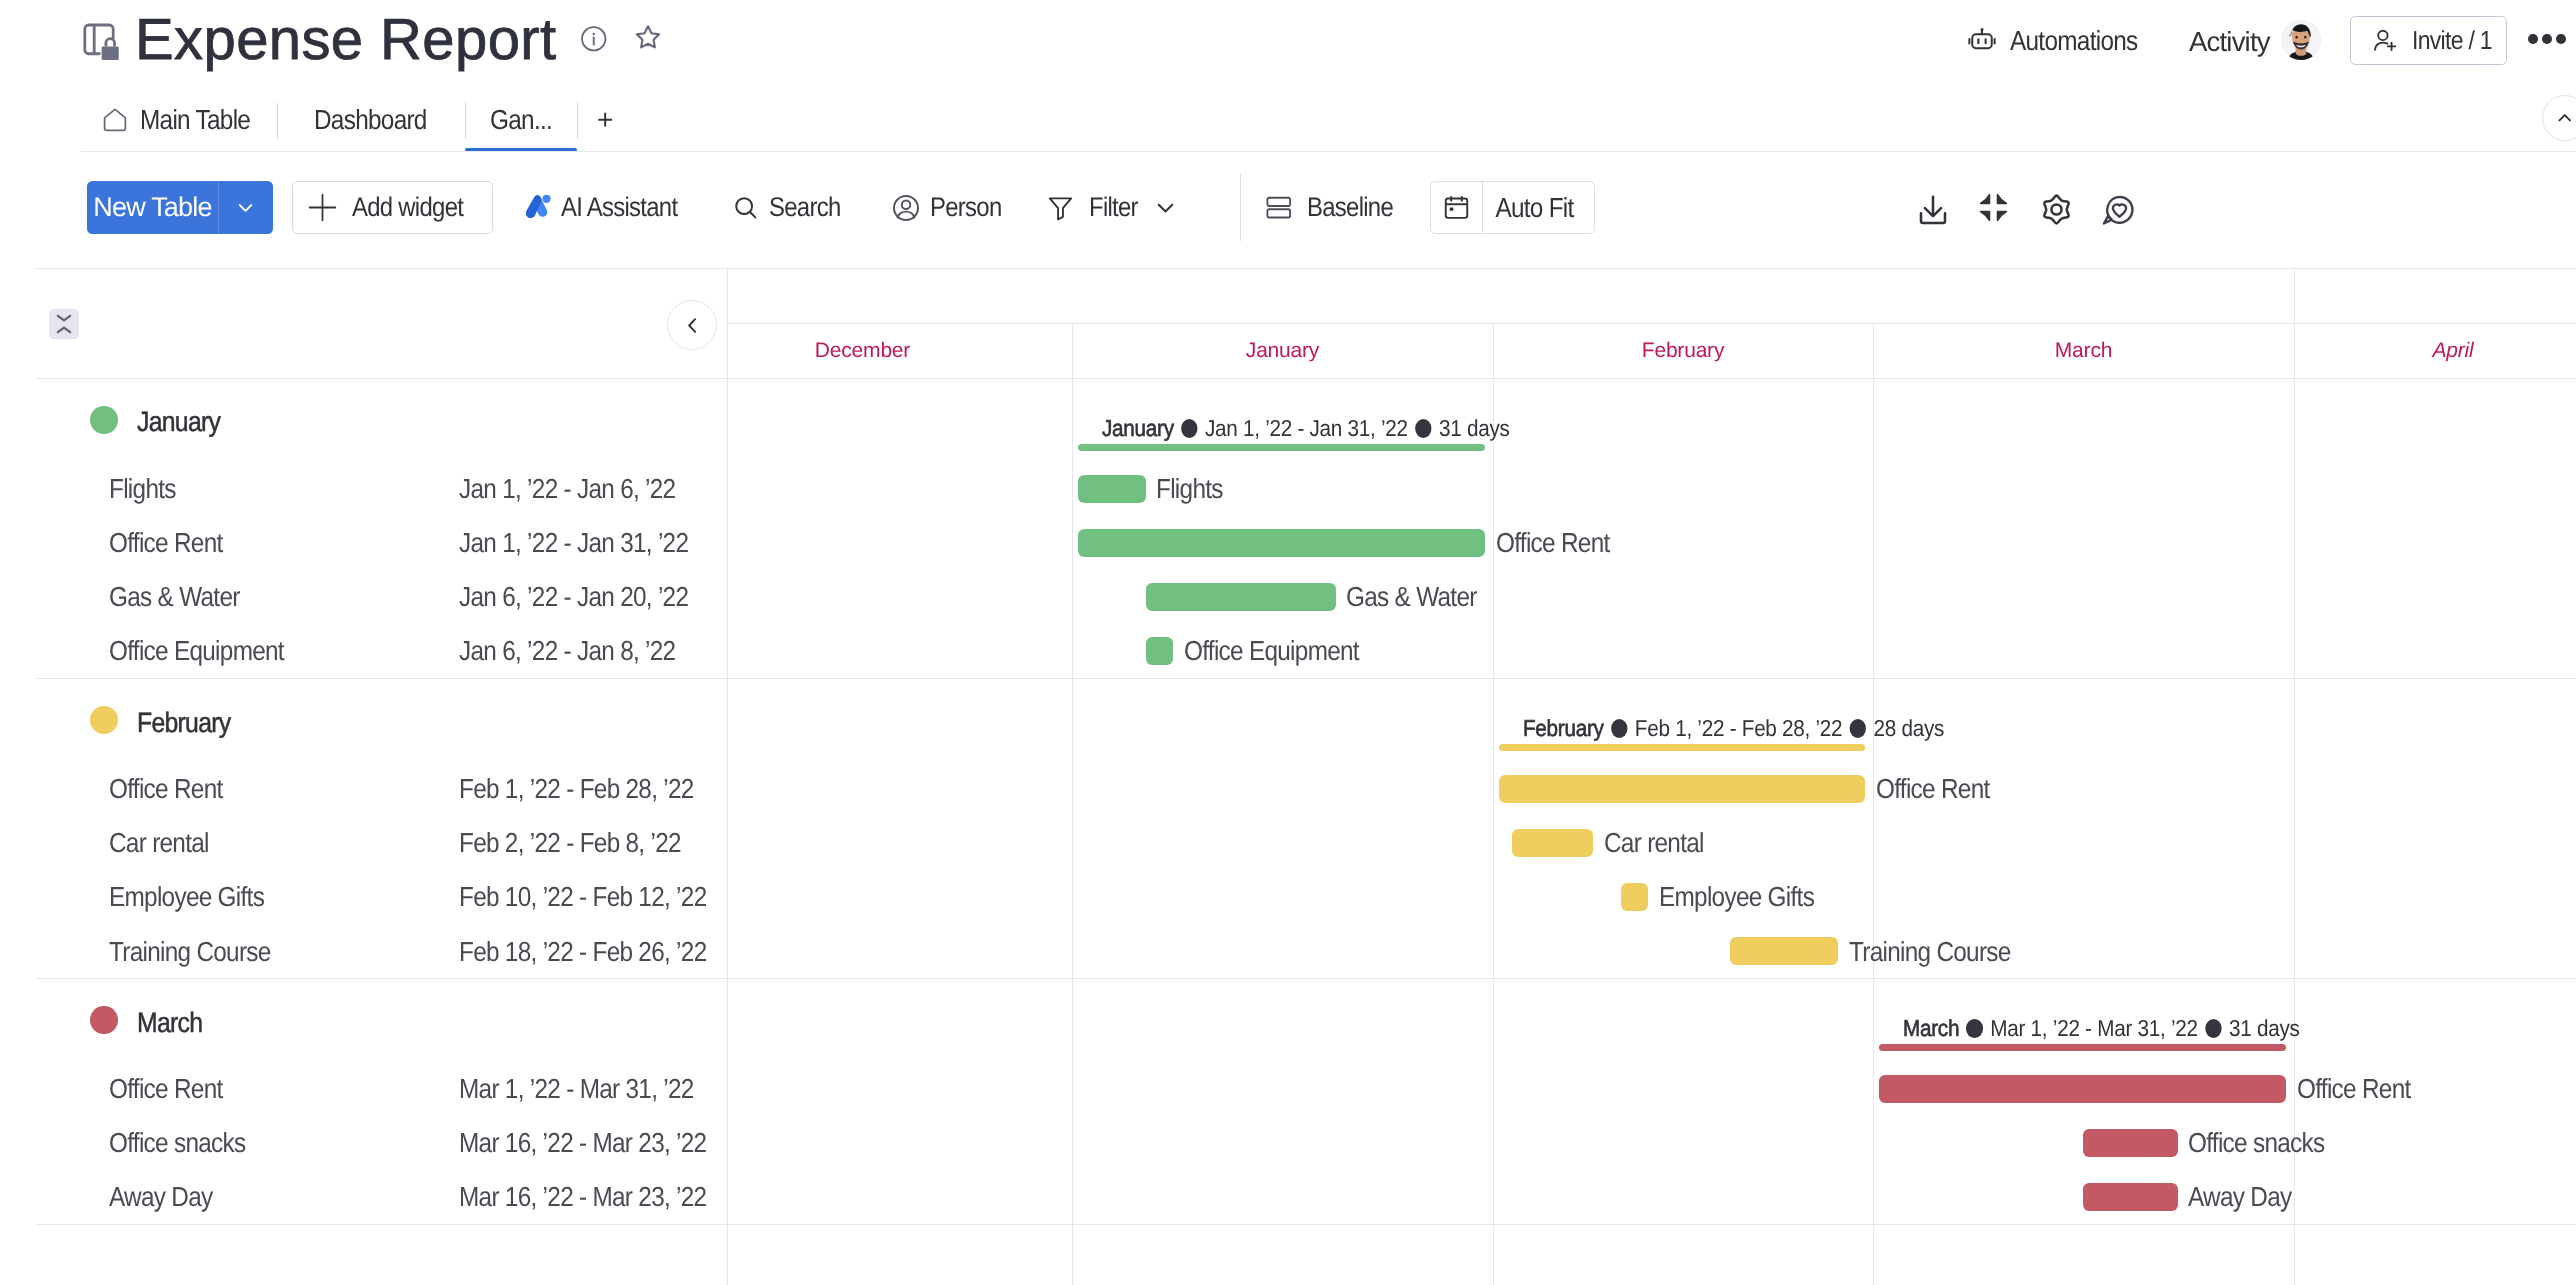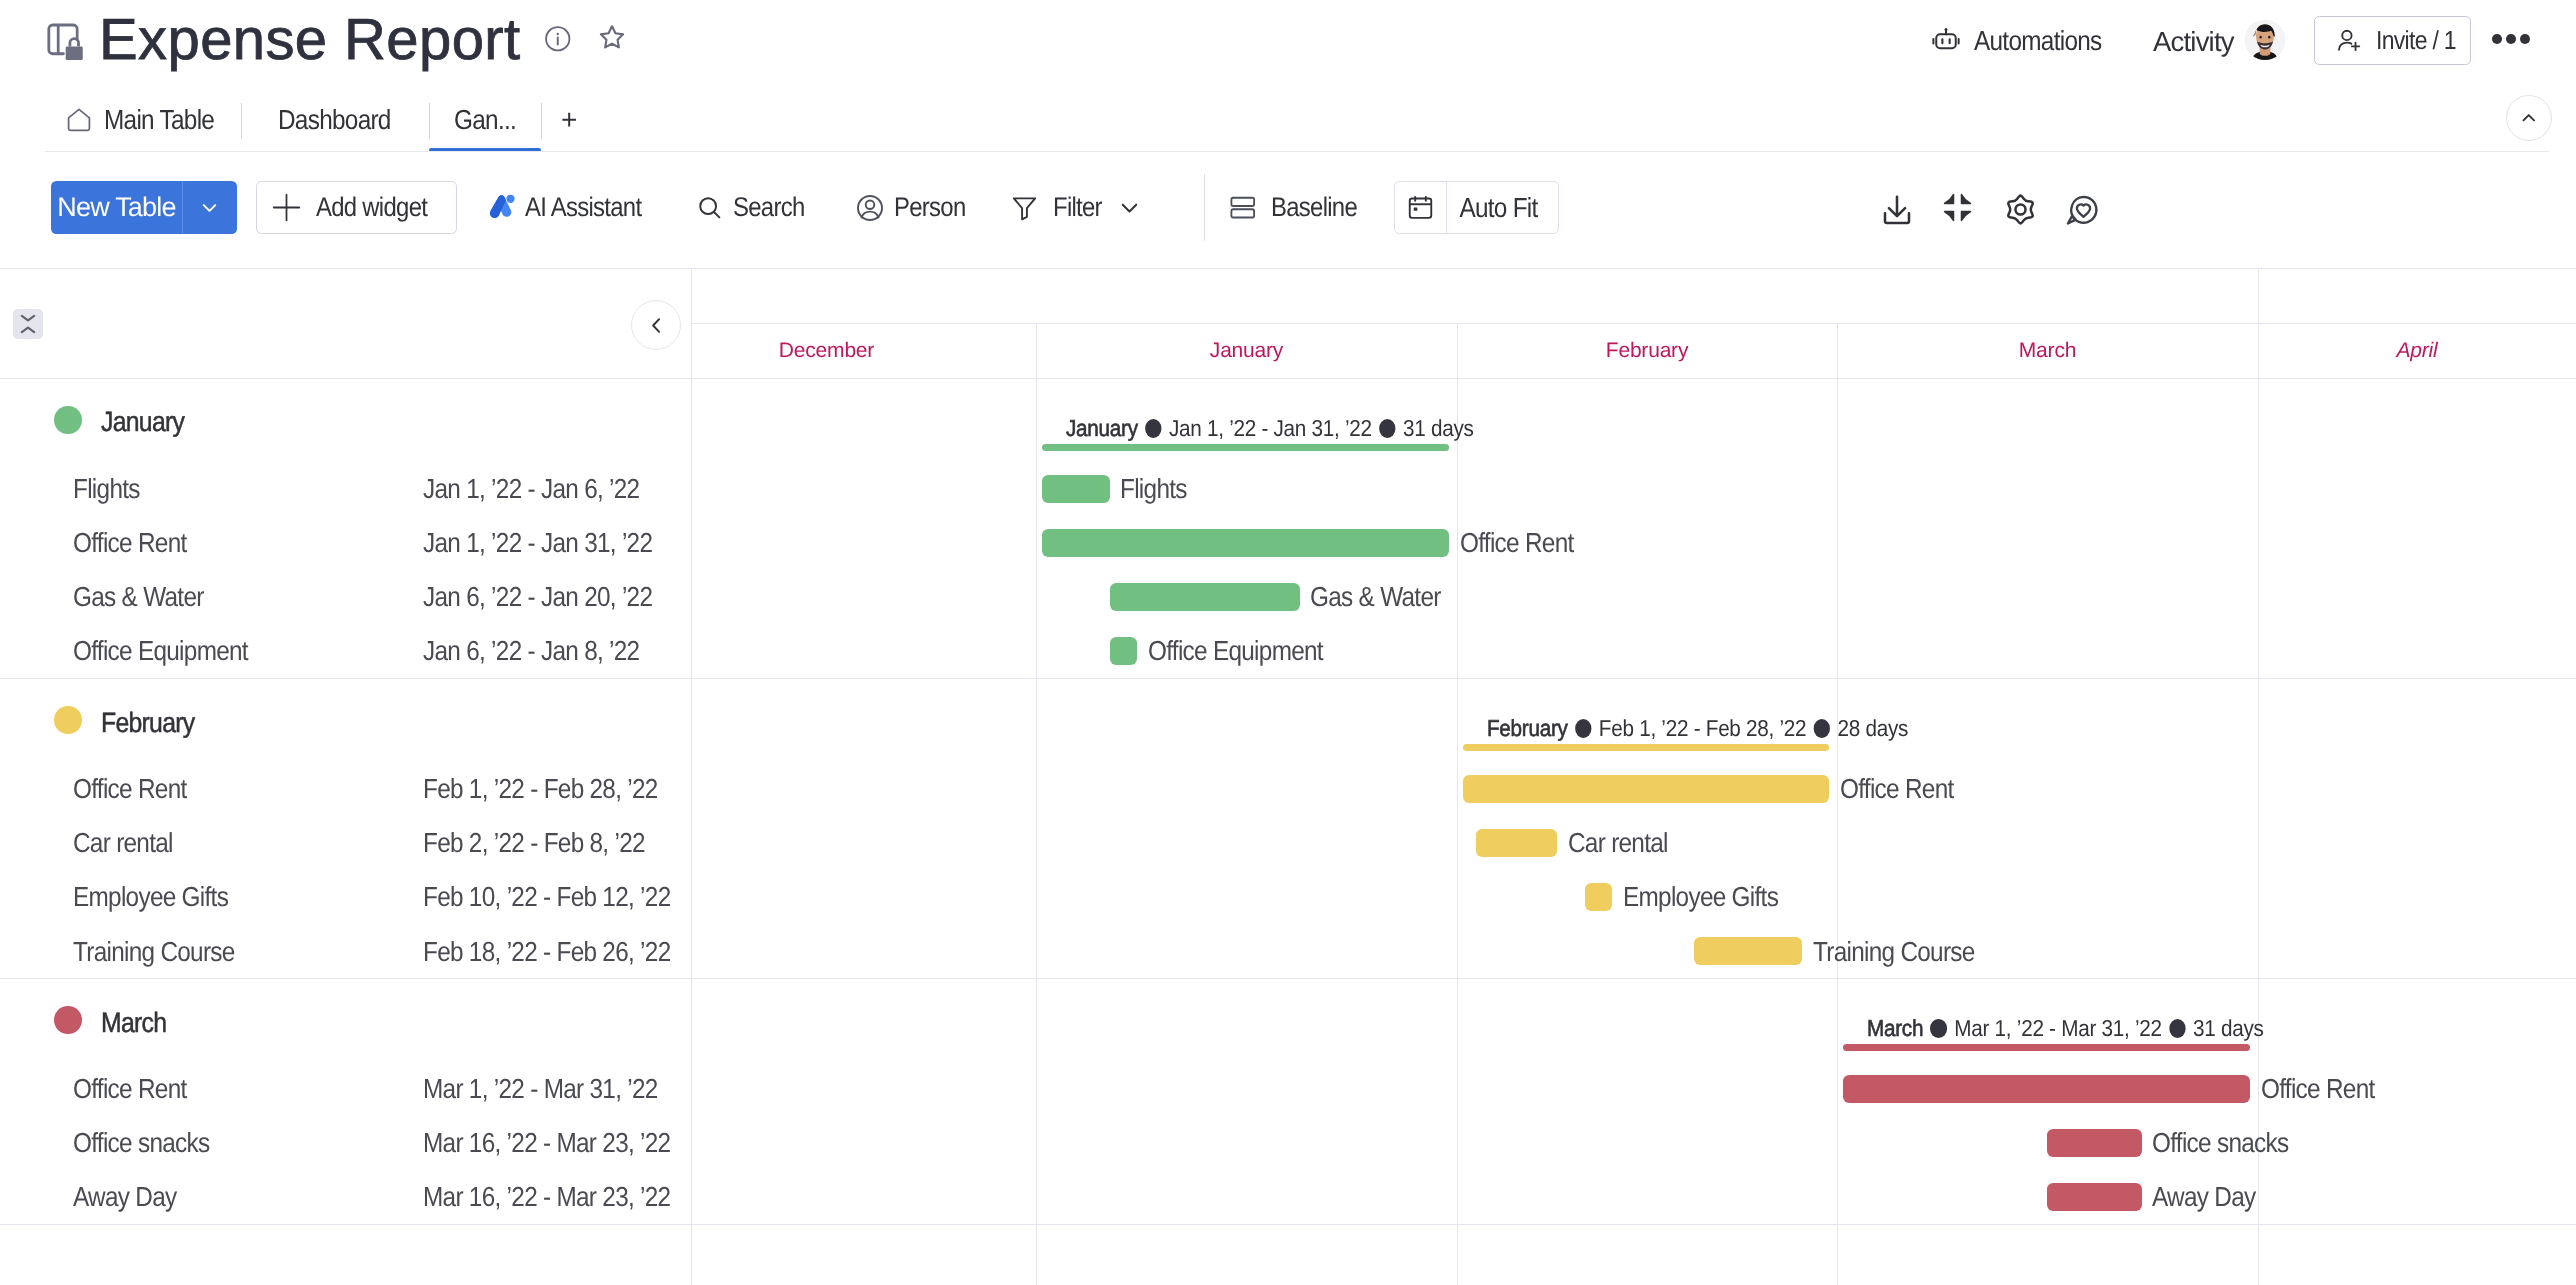--- a/index.html
+++ b/index.html
@@ -1,20 +1,20 @@
 <!DOCTYPE html>
 <html style="font-size:14px"><head>
 <meta charset="utf-8">
 <title>Expense Report</title>
 <style>
   html,body{margin:0;padding:0;background:#fff;}
   body{width:2576px;height:1285px;font-family:"Liberation Sans",sans-serif;color:#323338;overflow:hidden;
        -webkit-font-smoothing:antialiased;-moz-osx-font-smoothing:grayscale;
        text-rendering:geometricPrecision;letter-spacing:-0.8px;}
-  .app{position:relative;width:2358px;height:1285px;}
+  .app{position:relative;width:2358px;height:1285px;margin-left:36px;}
   .abs{position:absolute;}
   .nw{display:inline-block;transform:scaleX(0.885);transform-origin:left center;}
   svg{display:block;}
 
   
   #board-header{left:0;top:0;width:2576px;height:89px;}
   #board-icon{left:40px;top:16px;line-height:0;}
   #board-title{left:99px;top:0px;font-size:58px;line-height:79px;font-weight:400;
       -webkit-text-stroke:0.8px #2f323e;letter-spacing:0.4px;color:#2f323e;white-space:nowrap;}
   #info-btn{left:544px;top:25px;}

